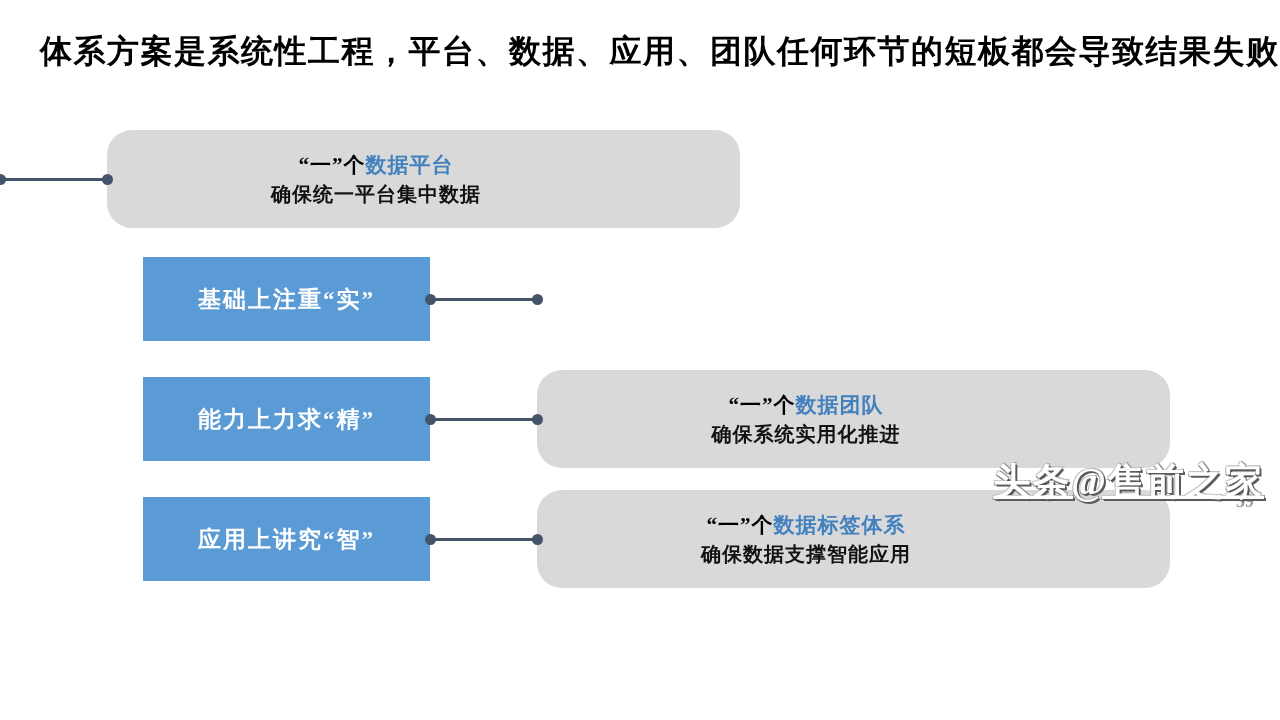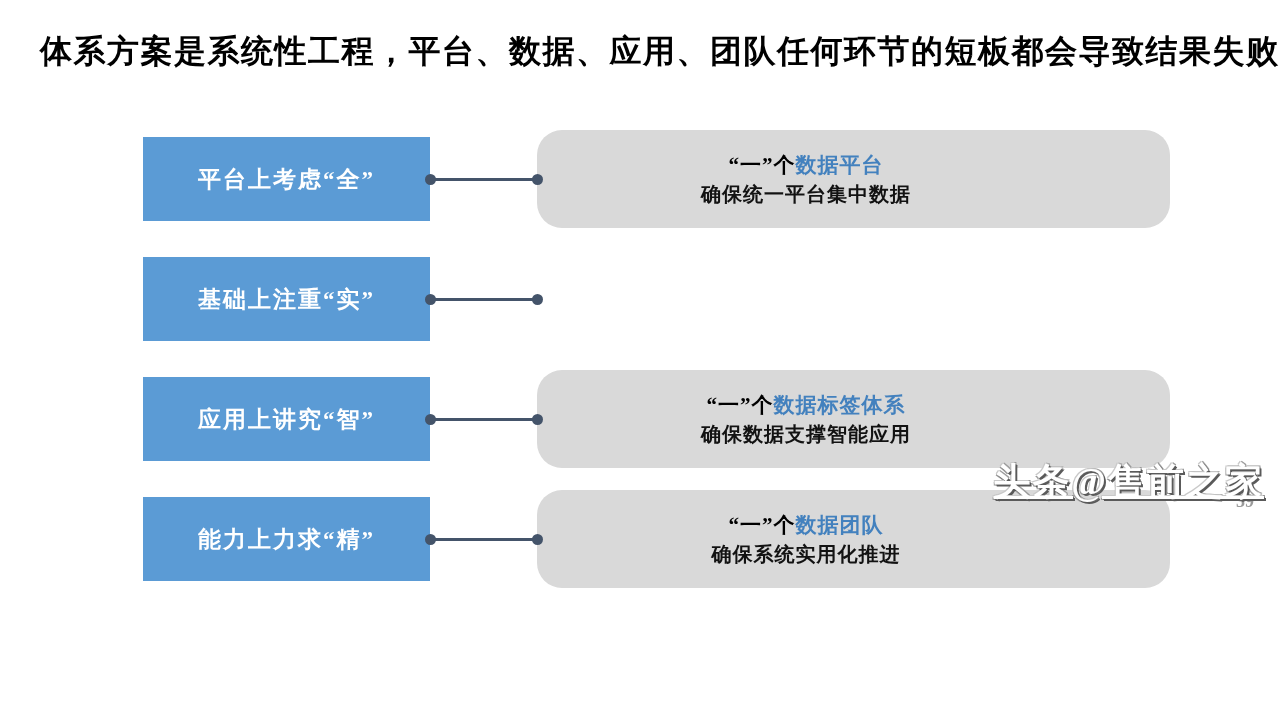--- a/index.html
+++ b/index.html
@@ -117,61 +117,60 @@
 </head>
 <body>
 
 <div class="slide">
 
   <div class="slide-title">体系方案是系统性工程，平台、数据、应用、团队任何环节的短板都会导致结果失败</div>
 
   <div class="rows">
 
     <div class="flow-row">
-      <div class="category-box">平台上考虑“全”</div>
       <div class="connector">
         <span class="dot dot-left"></span>
         <span class="dot dot-right"></span>
       </div>
       <div class="detail-box">
         <div class="detail-headline"><span>“一”个</span><span class="highlight">数据平台</span></div>
         <div class="detail-description">确保统一平台集中数据</div>
       </div>
     </div>
 
     <div class="flow-row">
       <div class="category-box">基础上注重“实”</div>
       <div class="connector">
         <span class="dot dot-left"></span>
         <span class="dot dot-right"></span>
       </div>
     </div>
 
     <div class="flow-row">
+      <div class="category-box">能力上力求“精”</div>
+      <div class="connector">
+        <span class="dot dot-left"></span>
+        <span class="dot dot-right"></span>
+      </div>
+      <div class="detail-box">
+        <div class="detail-headline"><span>“一”个</span><span class="highlight">数据团队</span></div>
+        <div class="detail-description">确保系统实用化推进</div>
+      </div>
+    </div>
+
+    <div class="flow-row">
       <div class="category-box">应用上讲究“智”</div>
       <div class="connector">
         <span class="dot dot-left"></span>
         <span class="dot dot-right"></span>
       </div>
       <div class="detail-box">
         <div class="detail-headline"><span>“一”个</span><span class="highlight">数据标签体系</span></div>
         <div class="detail-description">确保数据支撑智能应用</div>
       </div>
     </div>
 
-    <div class="flow-row">
-      <div class="category-box">能力上力求“精”</div>
-      <div class="connector">
-        <span class="dot dot-left"></span>
-        <span class="dot dot-right"></span>
-      </div>
-      <div class="detail-box">
-        <div class="detail-headline"><span>“一”个</span><span class="highlight">数据团队</span></div>
-        <div class="detail-description">确保系统实用化推进</div>
-      </div>
-    </div>
-
   </div>
 
   <div class="page-number">39</div>
   <div class="watermark">头条@售前之家</div>
 
 </div>
 
 </body></html>

